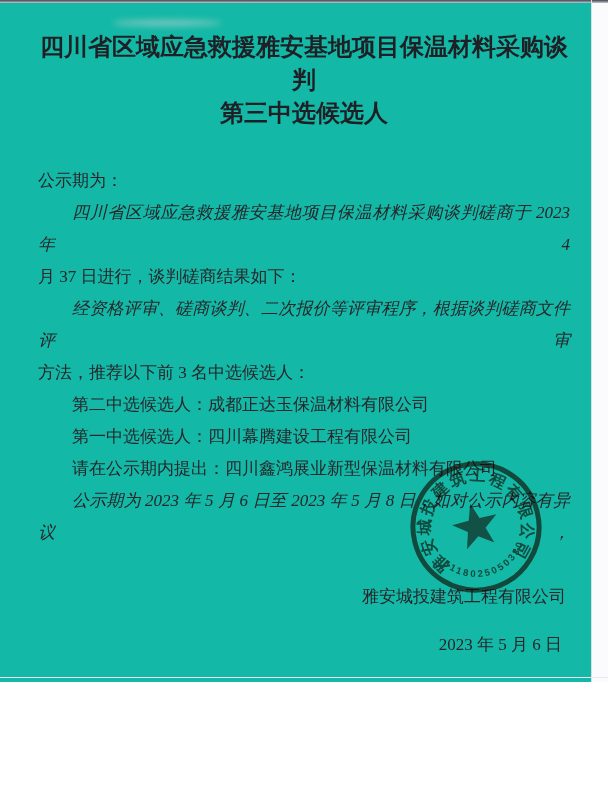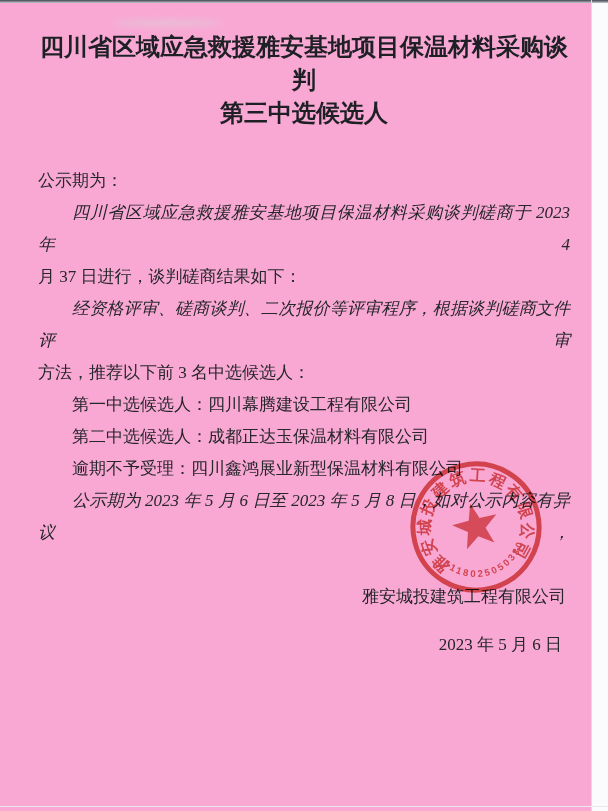--- a/index.html
+++ b/index.html
@@ -1,19 +1,19 @@
 <!DOCTYPE html>
 <html><head>
 <meta charset="utf-8">
 <style>
   html,body{margin:0;padding:0;background:#ffffff;}
   .page{
     position:relative;
-    width:608px;height:811px;
-    background:#f9a8d4;
+    width:608px;height:682px;
+    background:#14b8a6;
     overflow:hidden;
     font-family:"Liberation Serif","DejaVu Serif",serif;
     color:#26262b;
   }
   
   .top-edge{position:absolute;top:0;left:0;right:0;height:3px;
     background:linear-gradient(#41444e,#c6c7cf);}
   .right-edge{position:absolute;top:0;bottom:0;right:16px;width:1px;background:#dcdce2;}
   .right-margin{position:absolute;top:0;bottom:0;right:0;width:16px;background:#fbfbfd;}
   .bottom-edge{position:absolute;left:0;right:0;bottom:4px;height:1px;background:#e8e8ee;}
@@ -71,23 +71,23 @@
     <span>四川省区域应急救援雅安基地项目保温材料采购谈判</span>
     <span>第三中选候选人</span>
   </h1>
 
   <div class="content">
     <p>公示期为：</p>
     <p class="indent fill">四川省区域应急救援雅安基地项目保温材料采购谈判磋商于 2023 年 4</p>
     <p>月 37 日进行，谈判磋商结果如下：</p>
     <p class="indent fill">经资格评审、磋商谈判、二次报价等评审程序，根据谈判磋商文件评审</p>
     <p>方法，推荐以下前 3 名中选候选人：</p>
+    <p class="indent"><span>第二中选候选人：</span><span>成都正达玉保温材料有限公司</span></p>
     <p class="indent"><span>第一中选候选人：</span><span>四川幕腾建设工程有限公司</span></p>
-    <p class="indent"><span>第二中选候选人：</span><span>成都正达玉保温材料有限公司</span></p>
-    <p class="indent"><span>逾期不予受理：</span><span>四川鑫鸿展业新型保温材料有限公司</span></p>
+    <p class="indent"><span>请在公示期内提出：</span><span>四川鑫鸿展业新型保温材料有限公司</span></p>
     <p class="indent fill">公示期为 2023 年 5 月 6 日至 2023 年 5 月 8 日，如对公示内容有异议，</p>
   </div>
 
   <div class="sign">
     <div class="sign-company">雅安城投建筑工程有限公司</div>
     <div class="sign-date">2023 年 5 月 6 日</div>
   </div>
 
   <svg class="seal" viewBox="0 0 140 140" aria-hidden="true">
     <defs>

